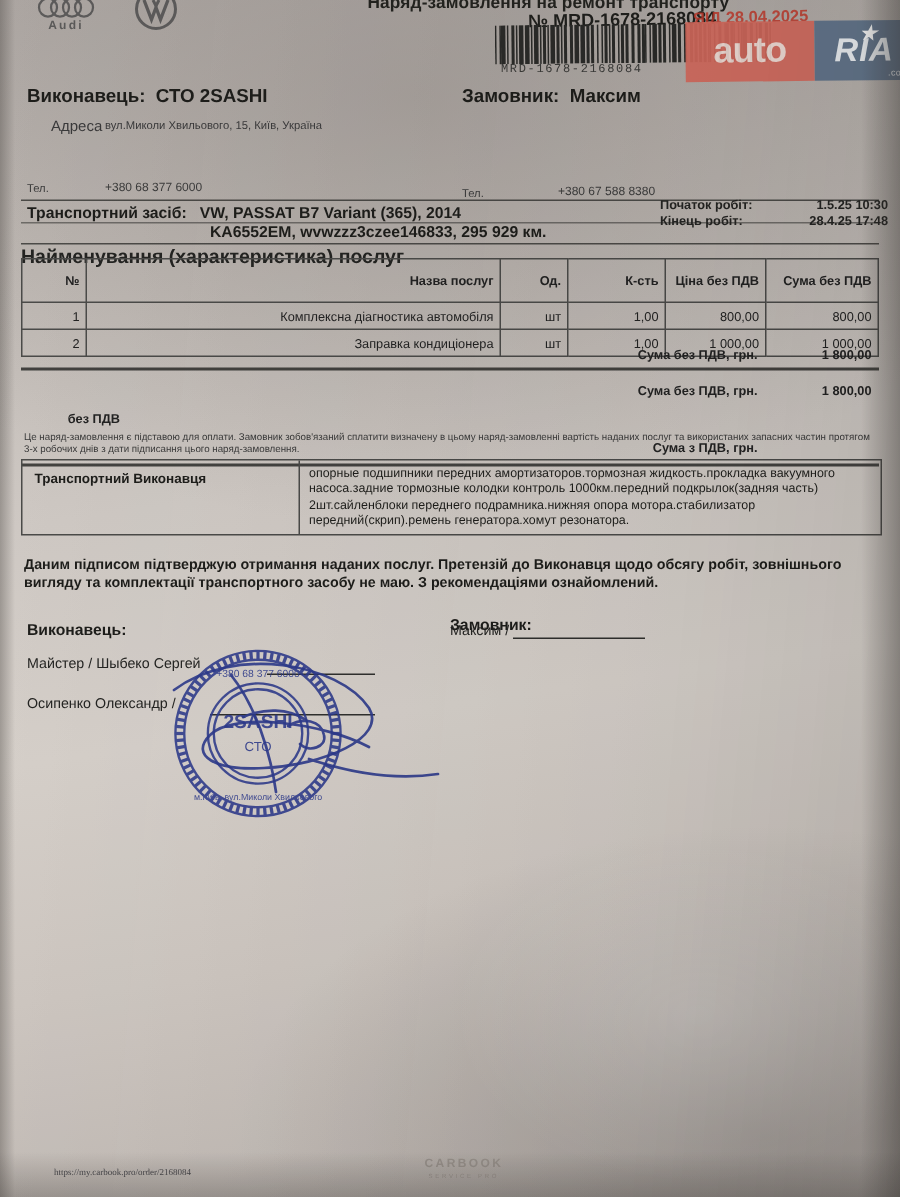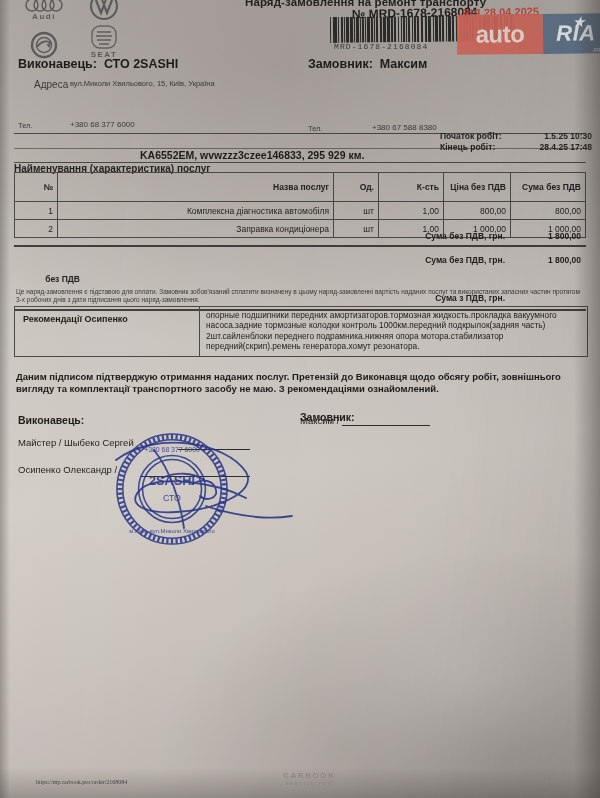--- a/index.html
+++ b/index.html
@@ -66,21 +66,21 @@
   .tel-r-lbl{position:absolute;left:308px;top:124px;font-size:7.5px;color:#3b3b3b;}
   .tel-r-val{position:absolute;left:372px;top:123px;font-size:8px;color:#3b3b3b;}
 
   
   .rule{position:absolute;background:#2f2f2d;height:1px;opacity:.8;}
   .veh-lbl{position:absolute;left:18px;top:136px;font-size:10.5px;font-weight:bold;color:#1d1d1a;white-space:nowrap;}
   .veh-2{position:absolute;left:140px;top:149px;font-size:10.5px;font-weight:bold;color:#1d1d1a;white-space:nowrap;}
   .dates{position:absolute;left:440px;top:131px;font-size:8.5px;font-weight:bold;color:#242422;line-height:11px;}
   .dates .row{display:flex;gap:12px;justify-content:space-between;width:152px;}
   .dates .v{font-family:"Liberation Sans",sans-serif;}
-  .sect-lbl{position:absolute;left:14px;top:163px;font-size:10px;font-weight:bold;color:#232321;}
+  .sect-lbl{position:absolute;left:14px;top:163px;font-size:13px;font-weight:bold;color:#232321;}
 
   
   table.items{position:absolute;left:14px;top:172px;width:572px;border-collapse:collapse;}
   table.items th,table.items td{border:1px solid #4a4a48;padding:0;color:#222;}
   table.items thead th{
     font-size:8.5px;font-weight:bold;height:28px;vertical-align:middle;text-align:right;
     padding:0 4px;line-height:9px;
   }
   th.c-no{width:34px;text-align:center;}
   th.c-name{text-align:left;padding-left:6px;}
@@ -156,41 +156,20 @@
         <div class="cap">Audi</div>
       </div>
       <div class="logo">
         <svg width="30" height="30" viewBox="0 0 30 30">
               <circle cx="15" cy="15" r="13" fill="none" stroke="#3d3d3d" stroke-width="2"></circle>
         <path d="M7 9 L12 22 L15 14 L18 22 L23 9" fill="none" stroke="#3d3d3d" stroke-width="2.2"></path>
         <path d="M13 9 L15 13 L17 9" fill="none" stroke="#3d3d3d" stroke-width="2"></path>
             </svg>
       </div>
     </div>
-    <div class="logo-row" style="margin-top:4px;">
-      <div class="logo">
-        <svg width="28" height="28" viewBox="0 0 28 28">
-              <circle cx="14" cy="14" r="12" fill="none" stroke="#3d3d3d" stroke-width="2.4"></circle>
-        <circle cx="14" cy="14" r="7.5" fill="none" stroke="#3d3d3d" stroke-width="1.4"></circle>
-        <path d="M7 16 C11 10, 17 9, 21 12 L18 14 L20 16" fill="none" stroke="#3d3d3d" stroke-width="1.8"></path>
-            </svg>
-      </div>
-      <div class="logo">
-        <svg width="30" height="26" viewBox="0 0 30 26">
-              <rect x="3" y="1" width="24" height="22" rx="8" fill="none" stroke="#4a4a4a" stroke-width="1.4"></rect>
-        <g stroke="#4a4a4a" stroke-width="1.6">
-                <path d="M8 7 H22"></path>
-                <path d="M7 11 H23"></path>
-                <path d="M8 15 H22"></path>
-                <path d="M10 19 H20"></path>
-              </g>
-            </svg>
-        <div class="cap">SEAT</div>
-      </div>
-    </div>
   </div>
 
   <div class="title">Наряд-замовлення на ремонт транспорту</div>
   <div class="ordno">№ MRD-1678-2168084</div>
 
   <div class="barcode" id="barcode">
         <i style="width:1px"></i>
         <i style="width:2px;background:transparent"></i>
         <i style="width:1px"></i>
         <i style="width:1px;background:transparent"></i>
@@ -336,20 +315,24 @@
     &nbsp;<span>Максим</span>
   </div>
   <div class="addr-lbl">Адреса</div>
   <div class="addr-val">вул.Миколи Хвильового, 15, Київ, Україна</div>
   <div class="tel-l-lbl">Тел.</div>
   <div class="tel-l-val">+380 68 377 6000</div>
   <div class="tel-r-lbl">Тел.</div>
   <div class="tel-r-val">+380 67 588 8380</div>
 
   <div class="rule" style="left:14px;top:133px;width:572px;"></div>
+  <div class="veh-lbl">
+    <span>Транспортний засіб:</span>
+    &nbsp;&nbsp;<span>VW, PASSAT B7 Variant (365), 2014</span>
+  </div>
   <div class="veh-2">KA6552EM, wvwzzz3czee146833, 295 929 км.</div>
   <div class="rule" style="left:14px;top:148px;width:572px;opacity:.55;"></div>
   <div class="rule" style="left:14px;top:162px;width:572px;"></div>
 
   <div class="dates">
     <div class="row">
           <span>Початок робіт:</span>
       <span class="v">1.5.25 10:30</span>
         </div>
     <div class="row">
@@ -408,21 +391,21 @@
       <span class="lbl">Сума з ПДВ, грн.</span>
       <span class="val"></span>
     </div>
     <div class="t-line thick" style="margin-top:2px;"></div>
   </div>
 
   <div class="legal">Це наряд-замовлення є підставою для оплати. Замовник зобов'язаний сплатити визначену в цьому наряд-замовленні вартість наданих послуг та використаних запасних частин протягом 3-х робочих днів з дати підписання цього наряд-замовлення.</div>
 
   <div class="rec-box">
     <div class="rec-row">
-      <div class="rec-lbl">Рекомендації Осипенко</div>
+      <div class="rec-lbl">Транспортний Виконавця</div>
       <div class="rec-val">опорные подшипники передних амортизаторов.тормозная жидкость.прокладка вакуумного насоса.задние тормозные колодки контроль 1000км.передний подкрылок(задняя часть) 2шт.сайленблоки переднего подрамника.нижняя опора мотора.стабилизатор передний(скрип).ремень генератора.хомут резонатора.</div>
     </div>
   </div>
 
   <div class="confirm">Даним підписом підтверджую отримання наданих послуг. Претензій до Виконавця щодо обсягу робіт, зовнішнього вигляду та комплектації транспортного засобу не маю. З рекомендаціями ознайомлений.</div>
 
   <div class="sig-l-h">Виконавець:</div>
   <div class="sig-r-h">Замовник:</div>
 
   <div class="sig-l-1">

